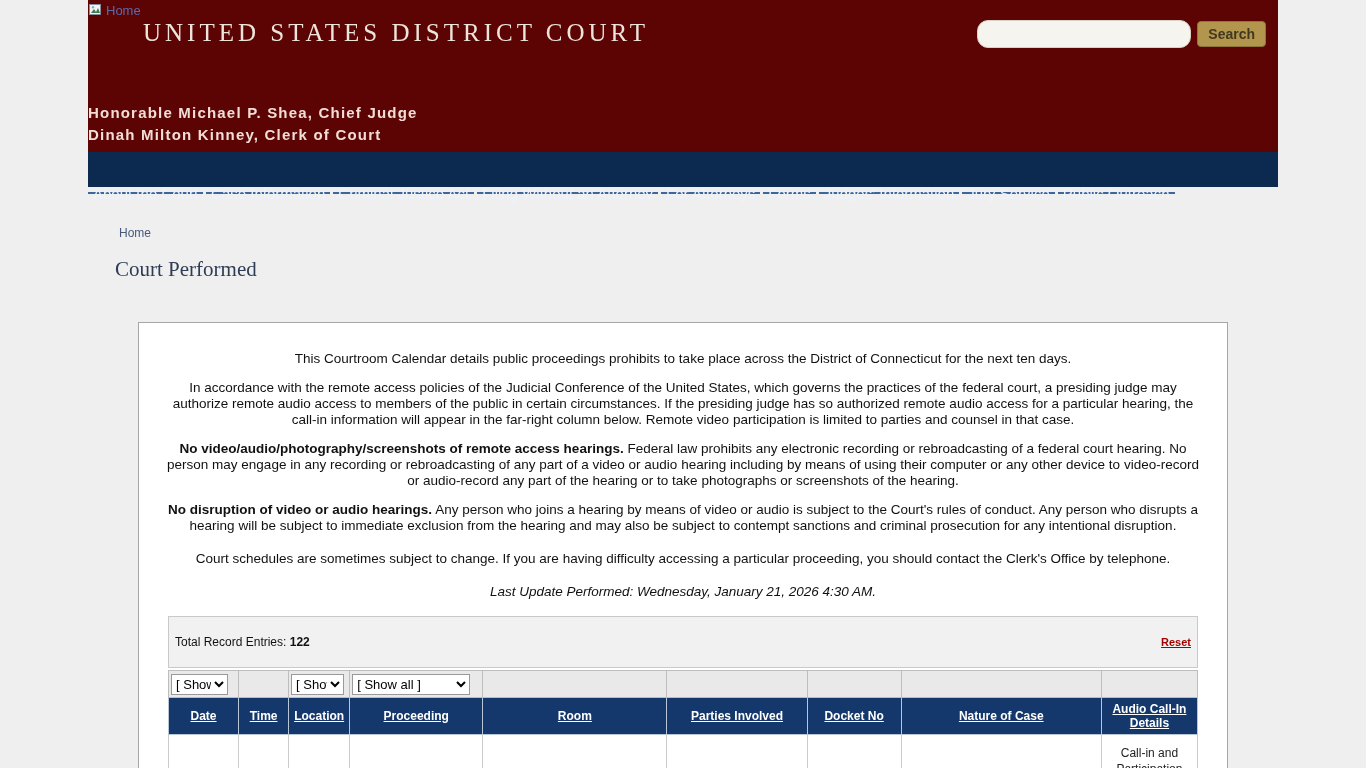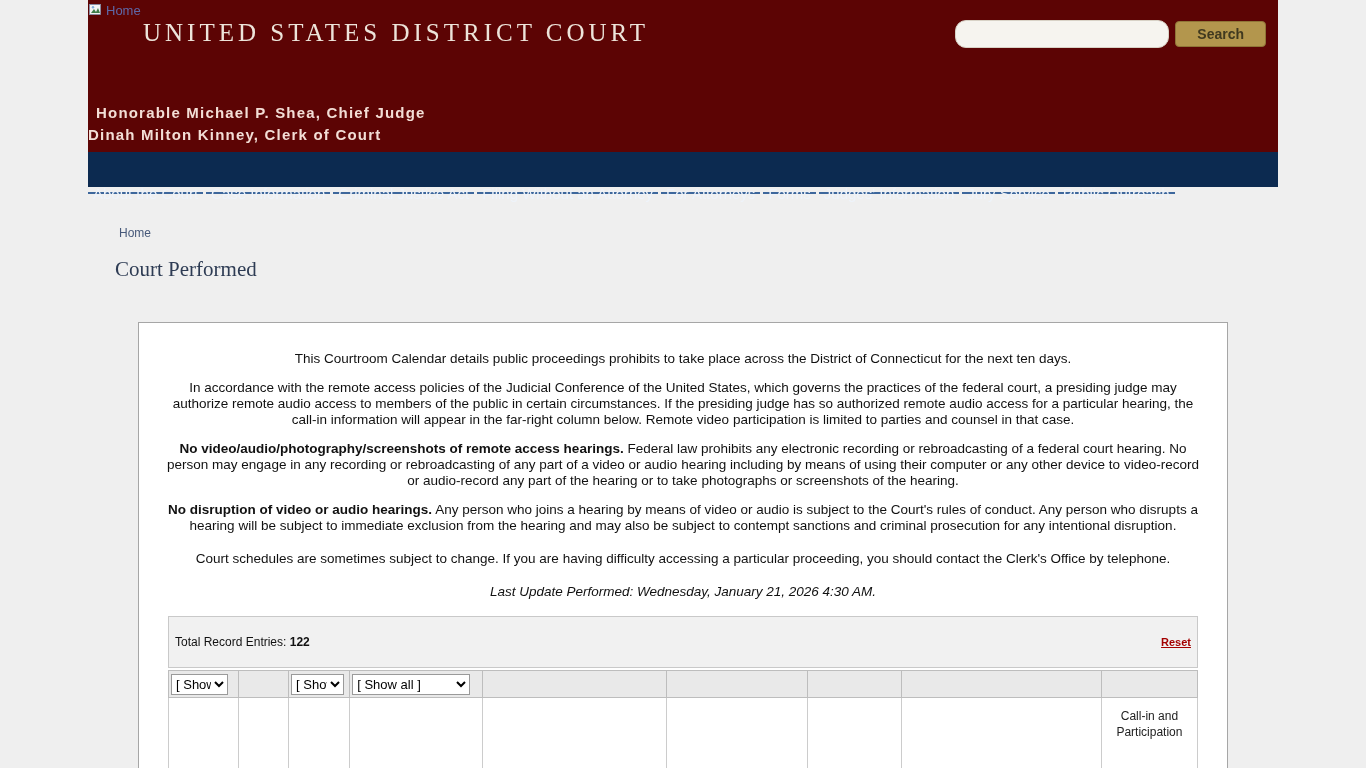--- a/index.html
+++ b/index.html
@@ -19,29 +19,29 @@
   .home-alt{color:#5e68a8;font-size:13px;}
   .broken-img svg{display:block;}
   .court-line1{
     position:absolute;top:19px;left:55px;
     font-family:"Liberation Serif", serif;font-size:25px;letter-spacing:4px;color:#ede4da;
   }
   .court-line2{
     position:absolute;top:56px;left:0;
     font-family:"Liberation Serif", serif;font-size:34px;color:#fbf4e9;
   }
-  .court-line3{position:absolute;top:104px;left:8px;font-size:15px;font-weight:bold;letter-spacing:1.2px;color:#f3ded6;}
+  .court-line3{position:absolute;top:104px;left:0;font-size:15px;font-weight:bold;letter-spacing:1.2px;color:#f3ded6;}
   .court-line4{position:absolute;top:126px;left:0;font-size:15px;font-weight:bold;letter-spacing:1.2px;color:#f3ded6;}
   .search-area{position:absolute;top:20px;right:12px;display:flex;align-items:center;gap:6px;}
   .search-input{
     width:192px;height:26px;border:1px solid #d8d2c6;border-radius:11px;
     background:#f6f4ef;outline:none;padding:0 10px;font-size:13px;
   }
   .search-btn{
-    height:26px;padding:0 21px;background:#b3964d;border:1px solid #8f7537;border-radius:4px;
+    height:26px;padding:0 10px;background:#b3964d;border:1px solid #8f7537;border-radius:4px;
     color:#40391f;font-size:14px;font-weight:bold;cursor:pointer;
   }
 
   
   .nav{
     height:35px;background:#0c2a50;display:flex;gap:3px;align-items:stretch;
   }
   .nav-item{
     display:flex;align-items:center;padding:0 4px;
     background:#404040;border:1px solid #3d679c;
@@ -166,20 +166,31 @@
           <td><select class="sel-date"><option>[ Show all ]</option></select></td>
           <td></td>
           <td><select class="sel-loc"><option>[ Show all ]</option></select></td>
           <td><select class="sel-proc"><option>[ Show all ]</option></select></td>
           <td></td>
           <td></td>
           <td></td>
           <td></td>
           <td></td>
         </tr>
+        <tr class="head-row">
+          <th><a>Date</a></th>
+          <th><a>Time</a></th>
+          <th><a>Location</a></th>
+          <th><a>Proceeding</a></th>
+          <th><a>Room</a></th>
+          <th><a>Parties Involved</a></th>
+          <th><a>Docket No</a></th>
+          <th><a>Nature of Case</a></th>
+          <th><a>Audio Call-In Details</a></th>
+        </tr>
         <tr class="data-row">
           <td></td>
           <td></td>
           <td></td>
           <td></td>
           <td></td>
           <td></td>
           <td></td>
           <td></td>
           <td>Call-in and Participation</td>

